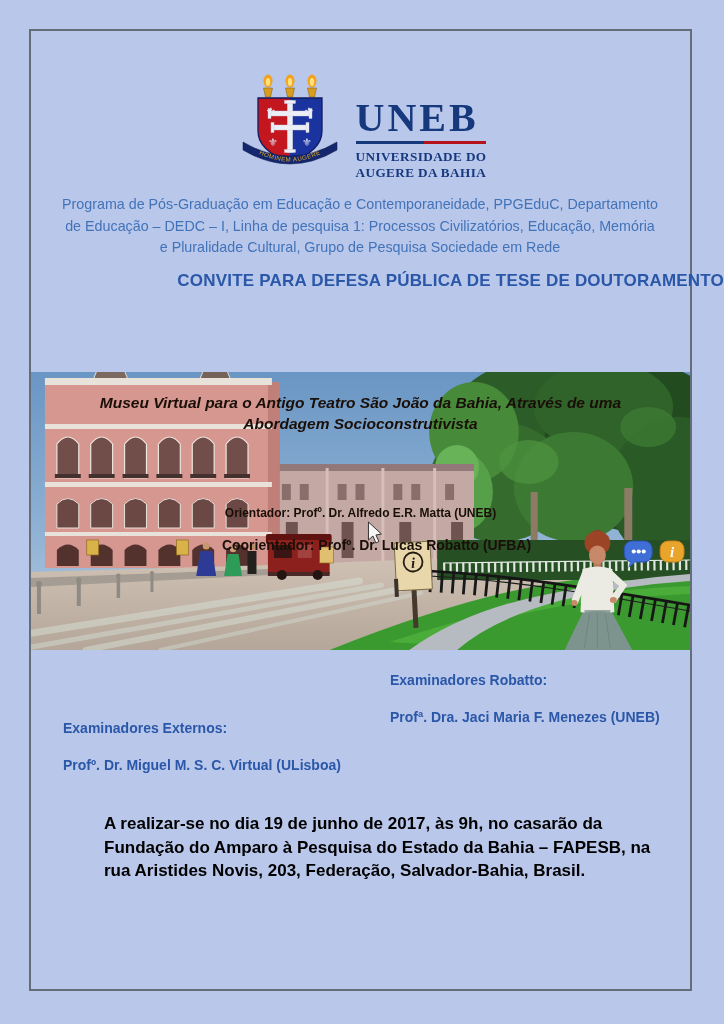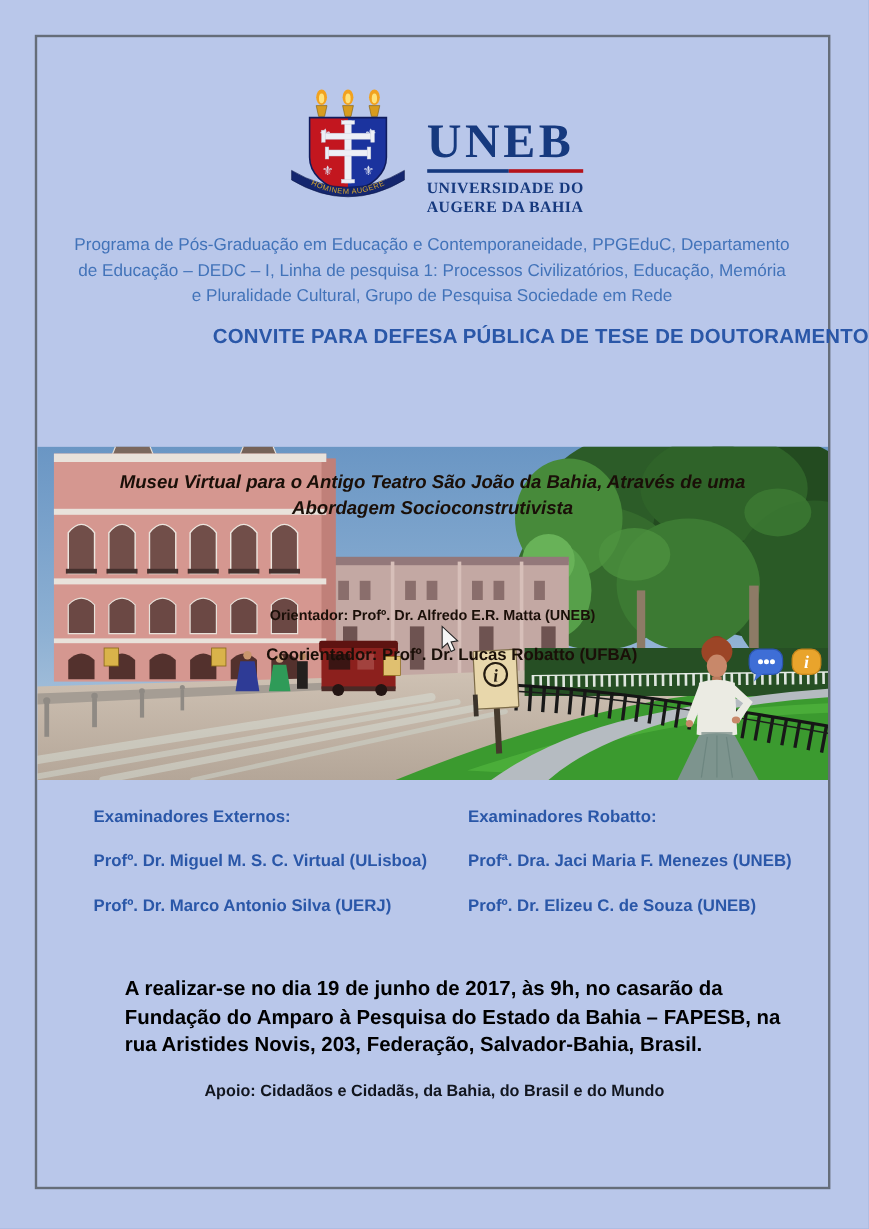--- a/index.html
+++ b/index.html
@@ -33,21 +33,21 @@
   .ph-title{top:20px;left:6%;width:88%;font-size:15.5px;font-style:italic;line-height:21px;}
   .ph-author{top:102px;font-size:15px;}
   .ph-advisor{top:134px;font-size:12px;}
   .ph-coadvisor{top:165px;font-size:14px;padding-left:16px;}
   
   .exm{position:absolute;top:672px;font-size:14px;font-weight:700;color:#2a57a8;}
   .exm div{position:absolute;left:0;white-space:nowrap;}
   .exm .h{top:0;}
   .exm .r1{top:37px;}
   .exm .r2{top:74px;}
-  .ext{left:78px;width:330px;height:100px;}
+  .ext{left:63px;width:330px;height:100px;margin-top:48px;}
   .int{left:390px;width:300px;height:100px;}
   
   .event{position:absolute;left:104px;top:812px;width:552px;margin:0;
     font-size:17px;font-weight:700;line-height:23.5px;color:#000000;}
   .support{position:absolute;top:901px;left:0;width:100%;margin:0;text-align:center;
     font-size:13.5px;font-weight:700;color:#12161f;}
 </style>
 </head>
 <body>
 
@@ -309,23 +309,20 @@
     </svg>
 
     <div class="ph-line ph-title">Museu Virtual para o Antigo Teatro São João da Bahia, Através de uma Abordagem Socioconstrutivista</div>
     <div class="ph-line ph-advisor">Orientador: Profº. Dr. Alfredo E.R. Matta (UNEB)</div>
     <div class="ph-line ph-coadvisor">Coorientador: Profº. Dr. Lucas Robatto (UFBA)</div>
   </div>
 
   <div class="exm ext">
     <div class="h">Examinadores Externos:</div>
     <div class="r1">Profº. Dr. Miguel M. S. C. Virtual (ULisboa)</div>
-    <div class="r2">Profº. Dr. Marco Antonio Silva (UERJ)</div>
   </div>
   <div class="exm int">
     <div class="h">Examinadores Robatto:</div>
     <div class="r1">Profª. Dra. Jaci Maria F. Menezes (UNEB)</div>
-    <div class="r2">Profº. Dr. Elizeu C. de Souza (UNEB)</div>
   </div>
 
   <p class="event">A realizar-se no dia 19 de junho de 2017, às 9h, no casarão da Fundação do Amparo à Pesquisa do Estado da Bahia – FAPESB, na rua Aristides Novis, 203, Federação, Salvador-Bahia, Brasil.</p>
-  <p class="support">Apoio: Cidadãos e Cidadãs, da Bahia, do Brasil e do Mundo</p>
 </div>
 
 </body></html>

